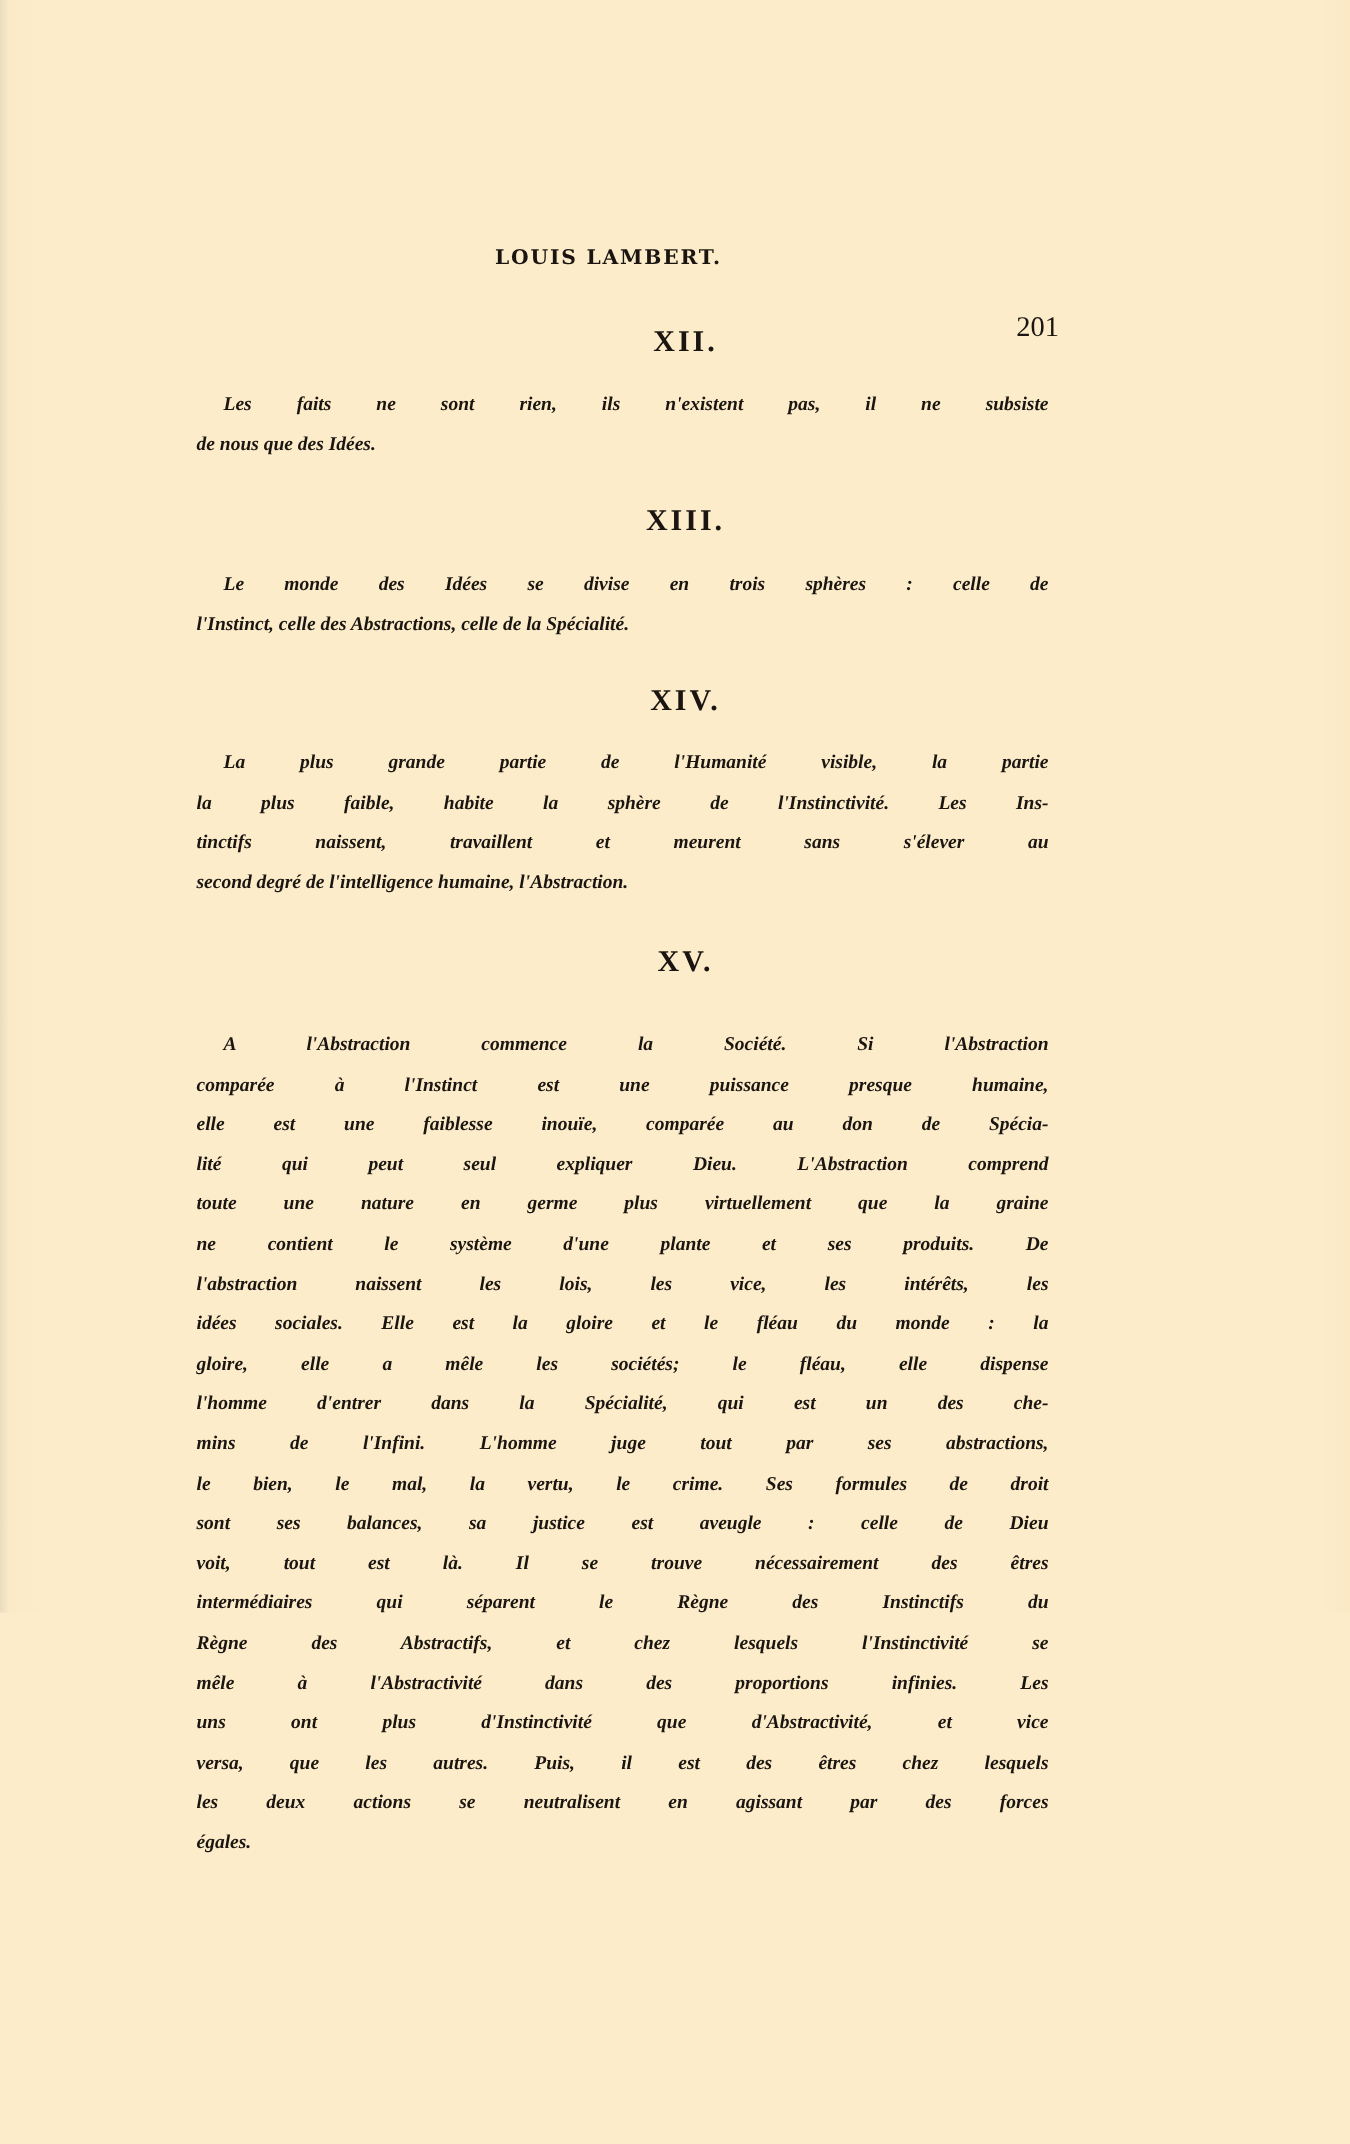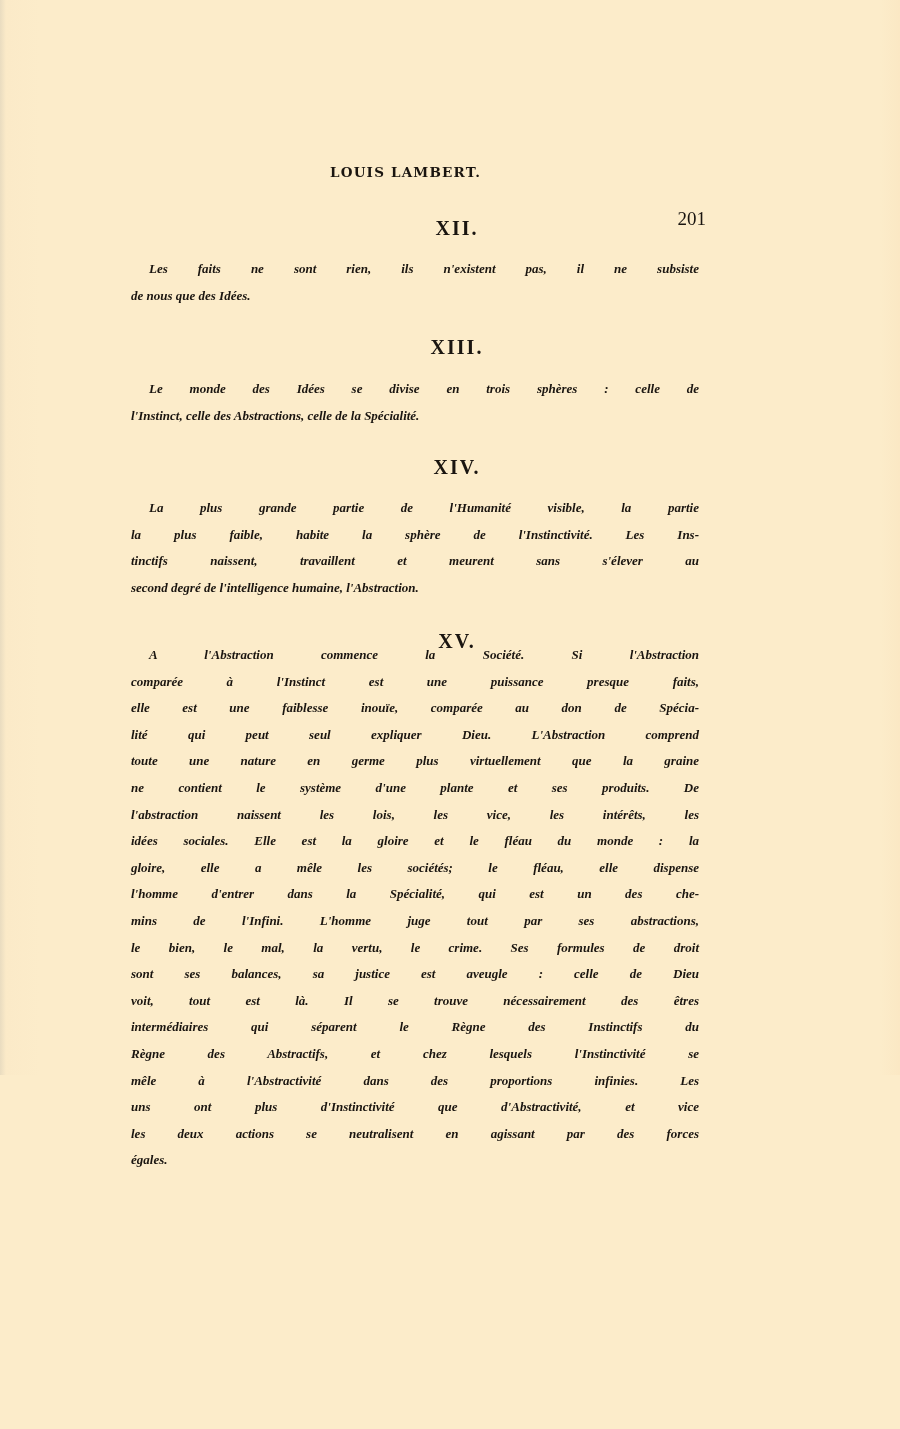--- a/index.html
+++ b/index.html
@@ -105,36 +105,37 @@
 
   <div class="section-heading" style="top:456px;">XIV.</div>
   <div class="para" style="top:495px;">
     <span class="line indent">La plus grande partie de l'Humanité visible, la partie</span>
     <span class="line">la plus faible, habite la sphère de l'Instinctivité. Les Ins-</span>
     <span class="line">tinctifs naissent, travaillent et meurent sans s'élever au</span>
     <span class="line last">second degré de l'intelligence humaine, l'Abstraction.</span>
   </div>
 
   <div class="section-heading" style="top:630px;">XV.</div>
-  <div class="para" style="top:642px;">
+  <div class="para" style="top:683px;">
     <span class="line indent">A l'Abstraction commence la Société. Si l'Abstraction</span>
-    <span class="line">comparée à l'Instinct est une puissance presque faits,</span>
+    <span class="line">comparée à l'Instinct est une puissance presque humaine,</span>
     <span class="line">elle est une faiblesse inouïe, comparée au don de Spécia-</span>
     <span class="line">lité qui peut seul expliquer Dieu. L'Abstraction comprend</span>
     <span class="line">toute une nature en germe plus virtuellement que la graine</span>
     <span class="line">ne contient le système d'une plante et ses produits. De</span>
     <span class="line">l'abstraction naissent les lois, les vice, les intérêts, les</span>
     <span class="line">idées sociales. Elle est la gloire et le fléau du monde : la</span>
     <span class="line">gloire, elle a mêle les sociétés; le fléau, elle dispense</span>
     <span class="line">l'homme d'entrer dans la Spécialité, qui est un des che-</span>
     <span class="line">mins de l'Infini. L'homme juge tout par ses abstractions,</span>
     <span class="line">le bien, le mal, la vertu, le crime. Ses formules de droit</span>
     <span class="line">sont ses balances, sa justice est aveugle : celle de Dieu</span>
     <span class="line">voit, tout est là. Il se trouve nécessairement des êtres</span>
     <span class="line">intermédiaires qui séparent le Règne des Instinctifs du</span>
     <span class="line">Règne des Abstractifs, et chez lesquels l'Instinctivité se</span>
     <span class="line">mêle à l'Abstractivité dans des proportions infinies. Les</span>
     <span class="line">uns ont plus d'Instinctivité que d'Abstractivité, et vice</span>
+    <span class="line">versa, que les autres. Puis, il est des êtres chez lesquels</span>
     <span class="line">les deux actions se neutralisent en agissant par des forces</span>
     <span class="line last">égales.</span>
   </div>
 
 </div>
 
 </body></html>

